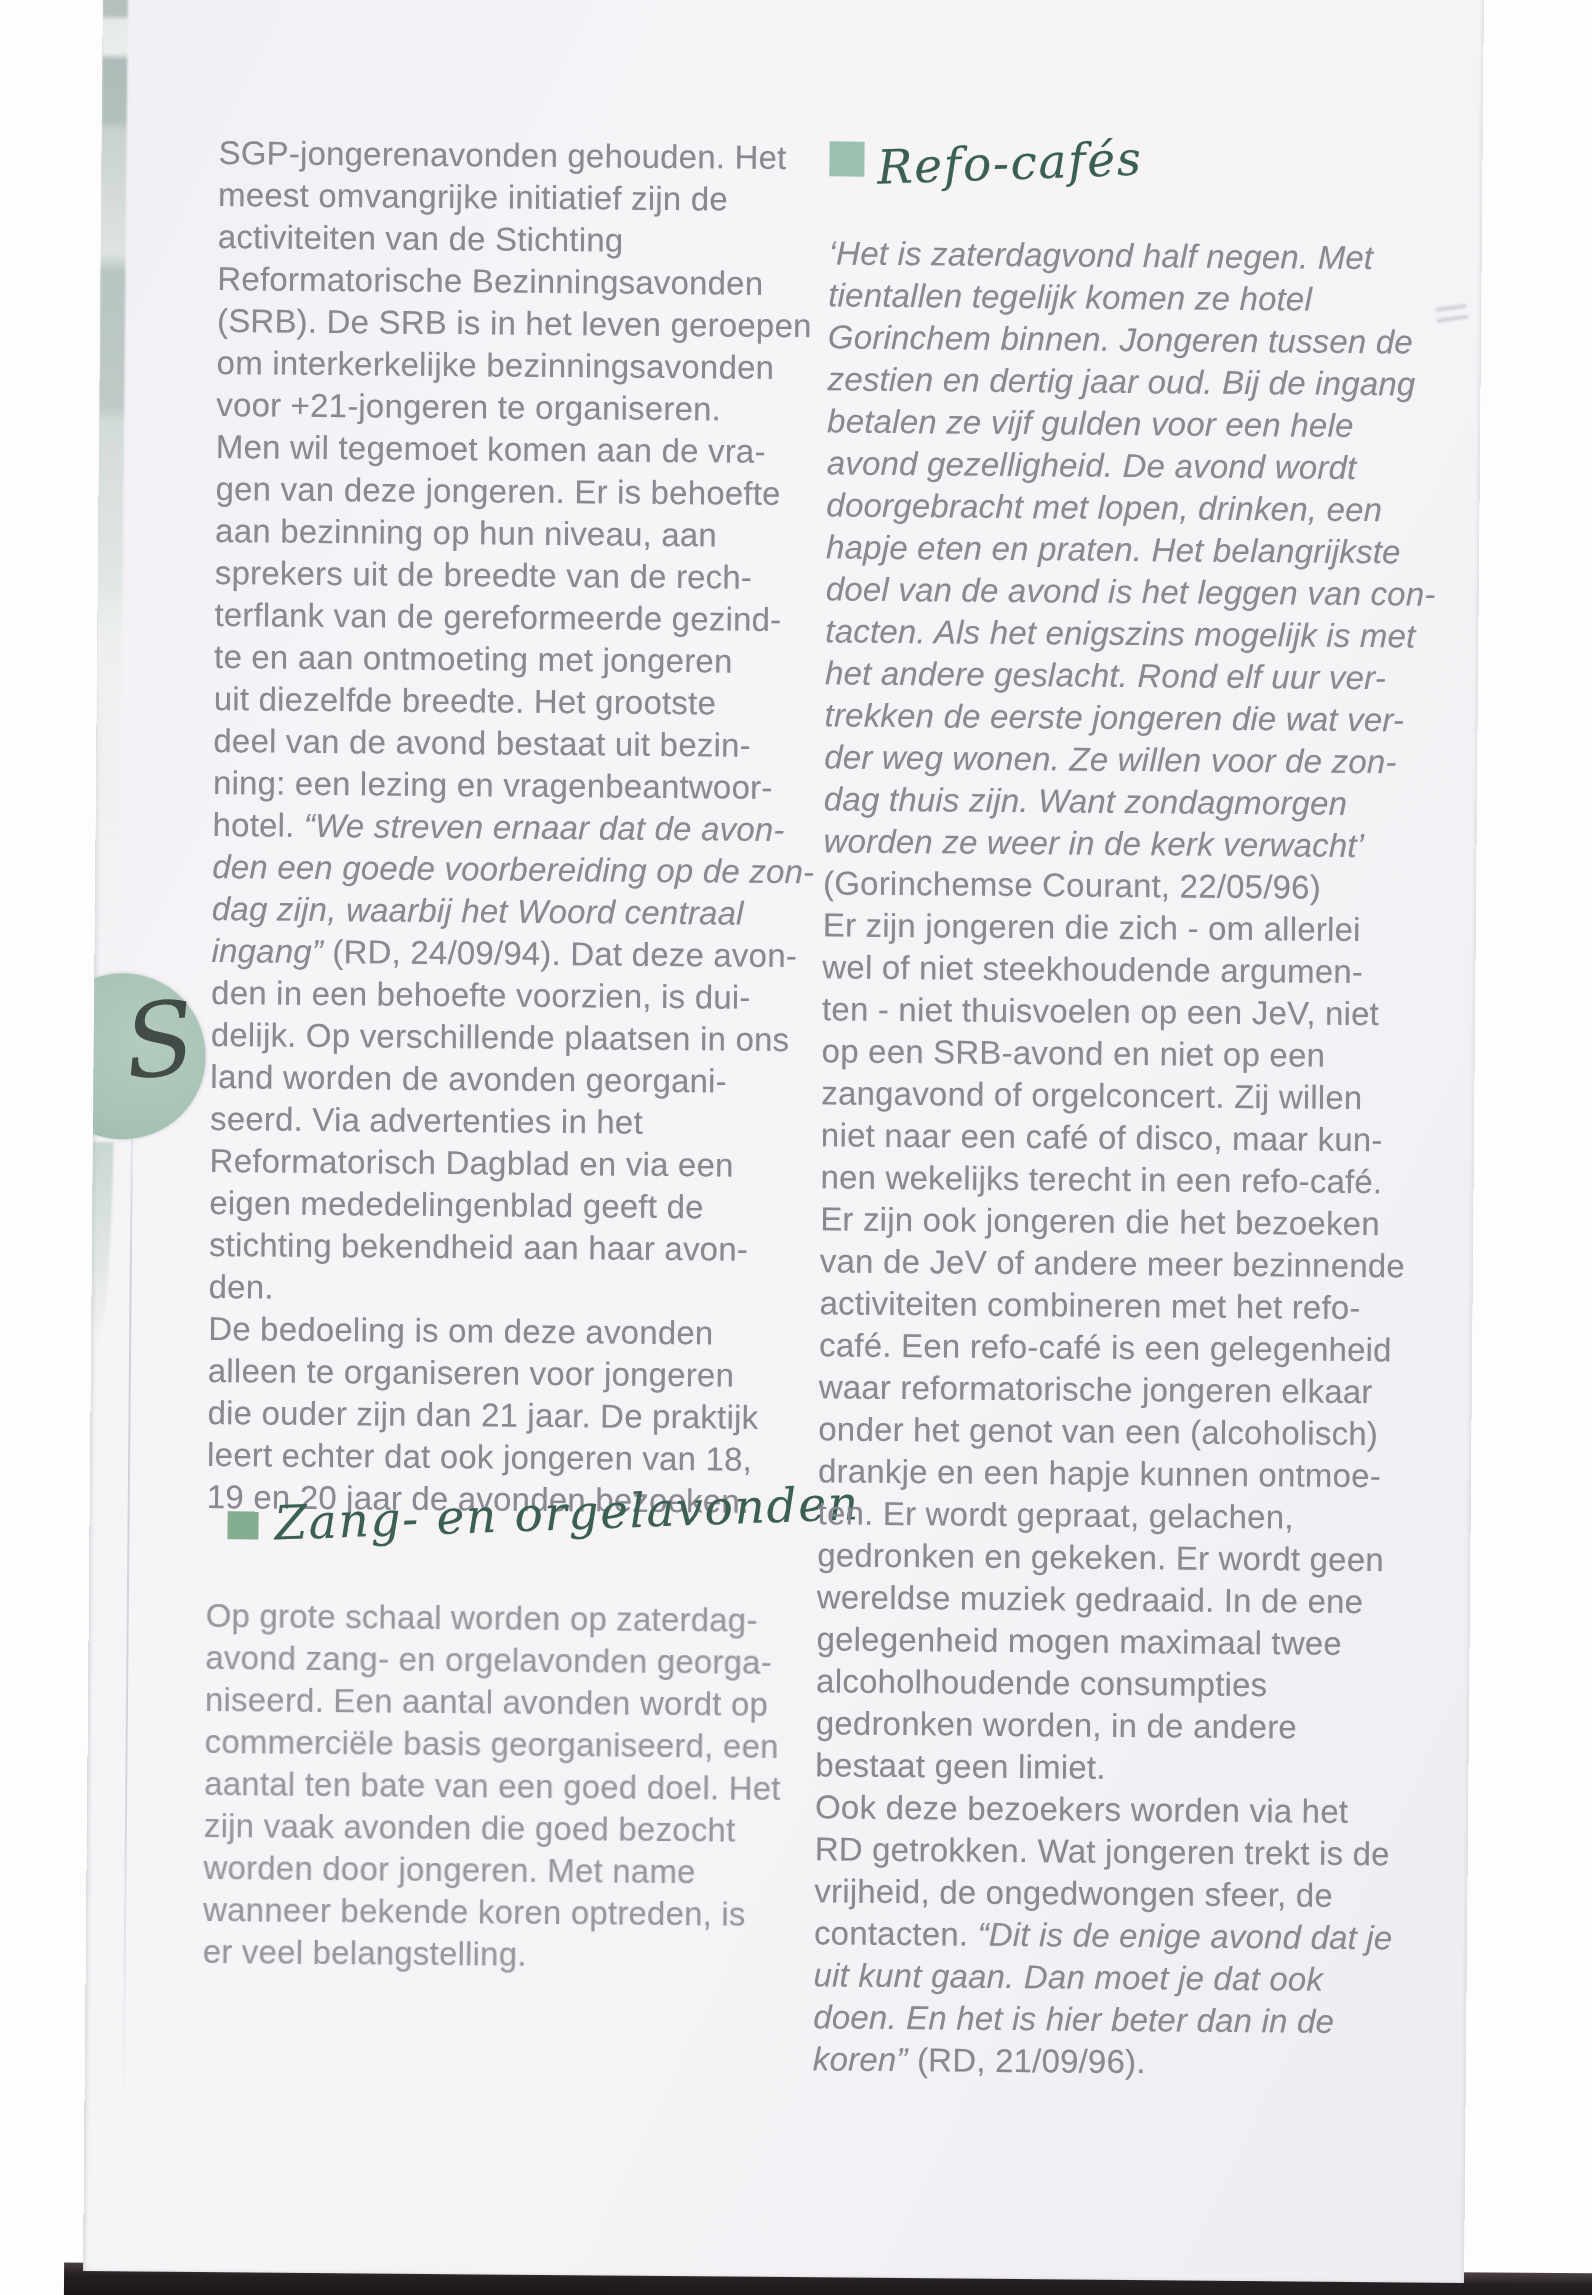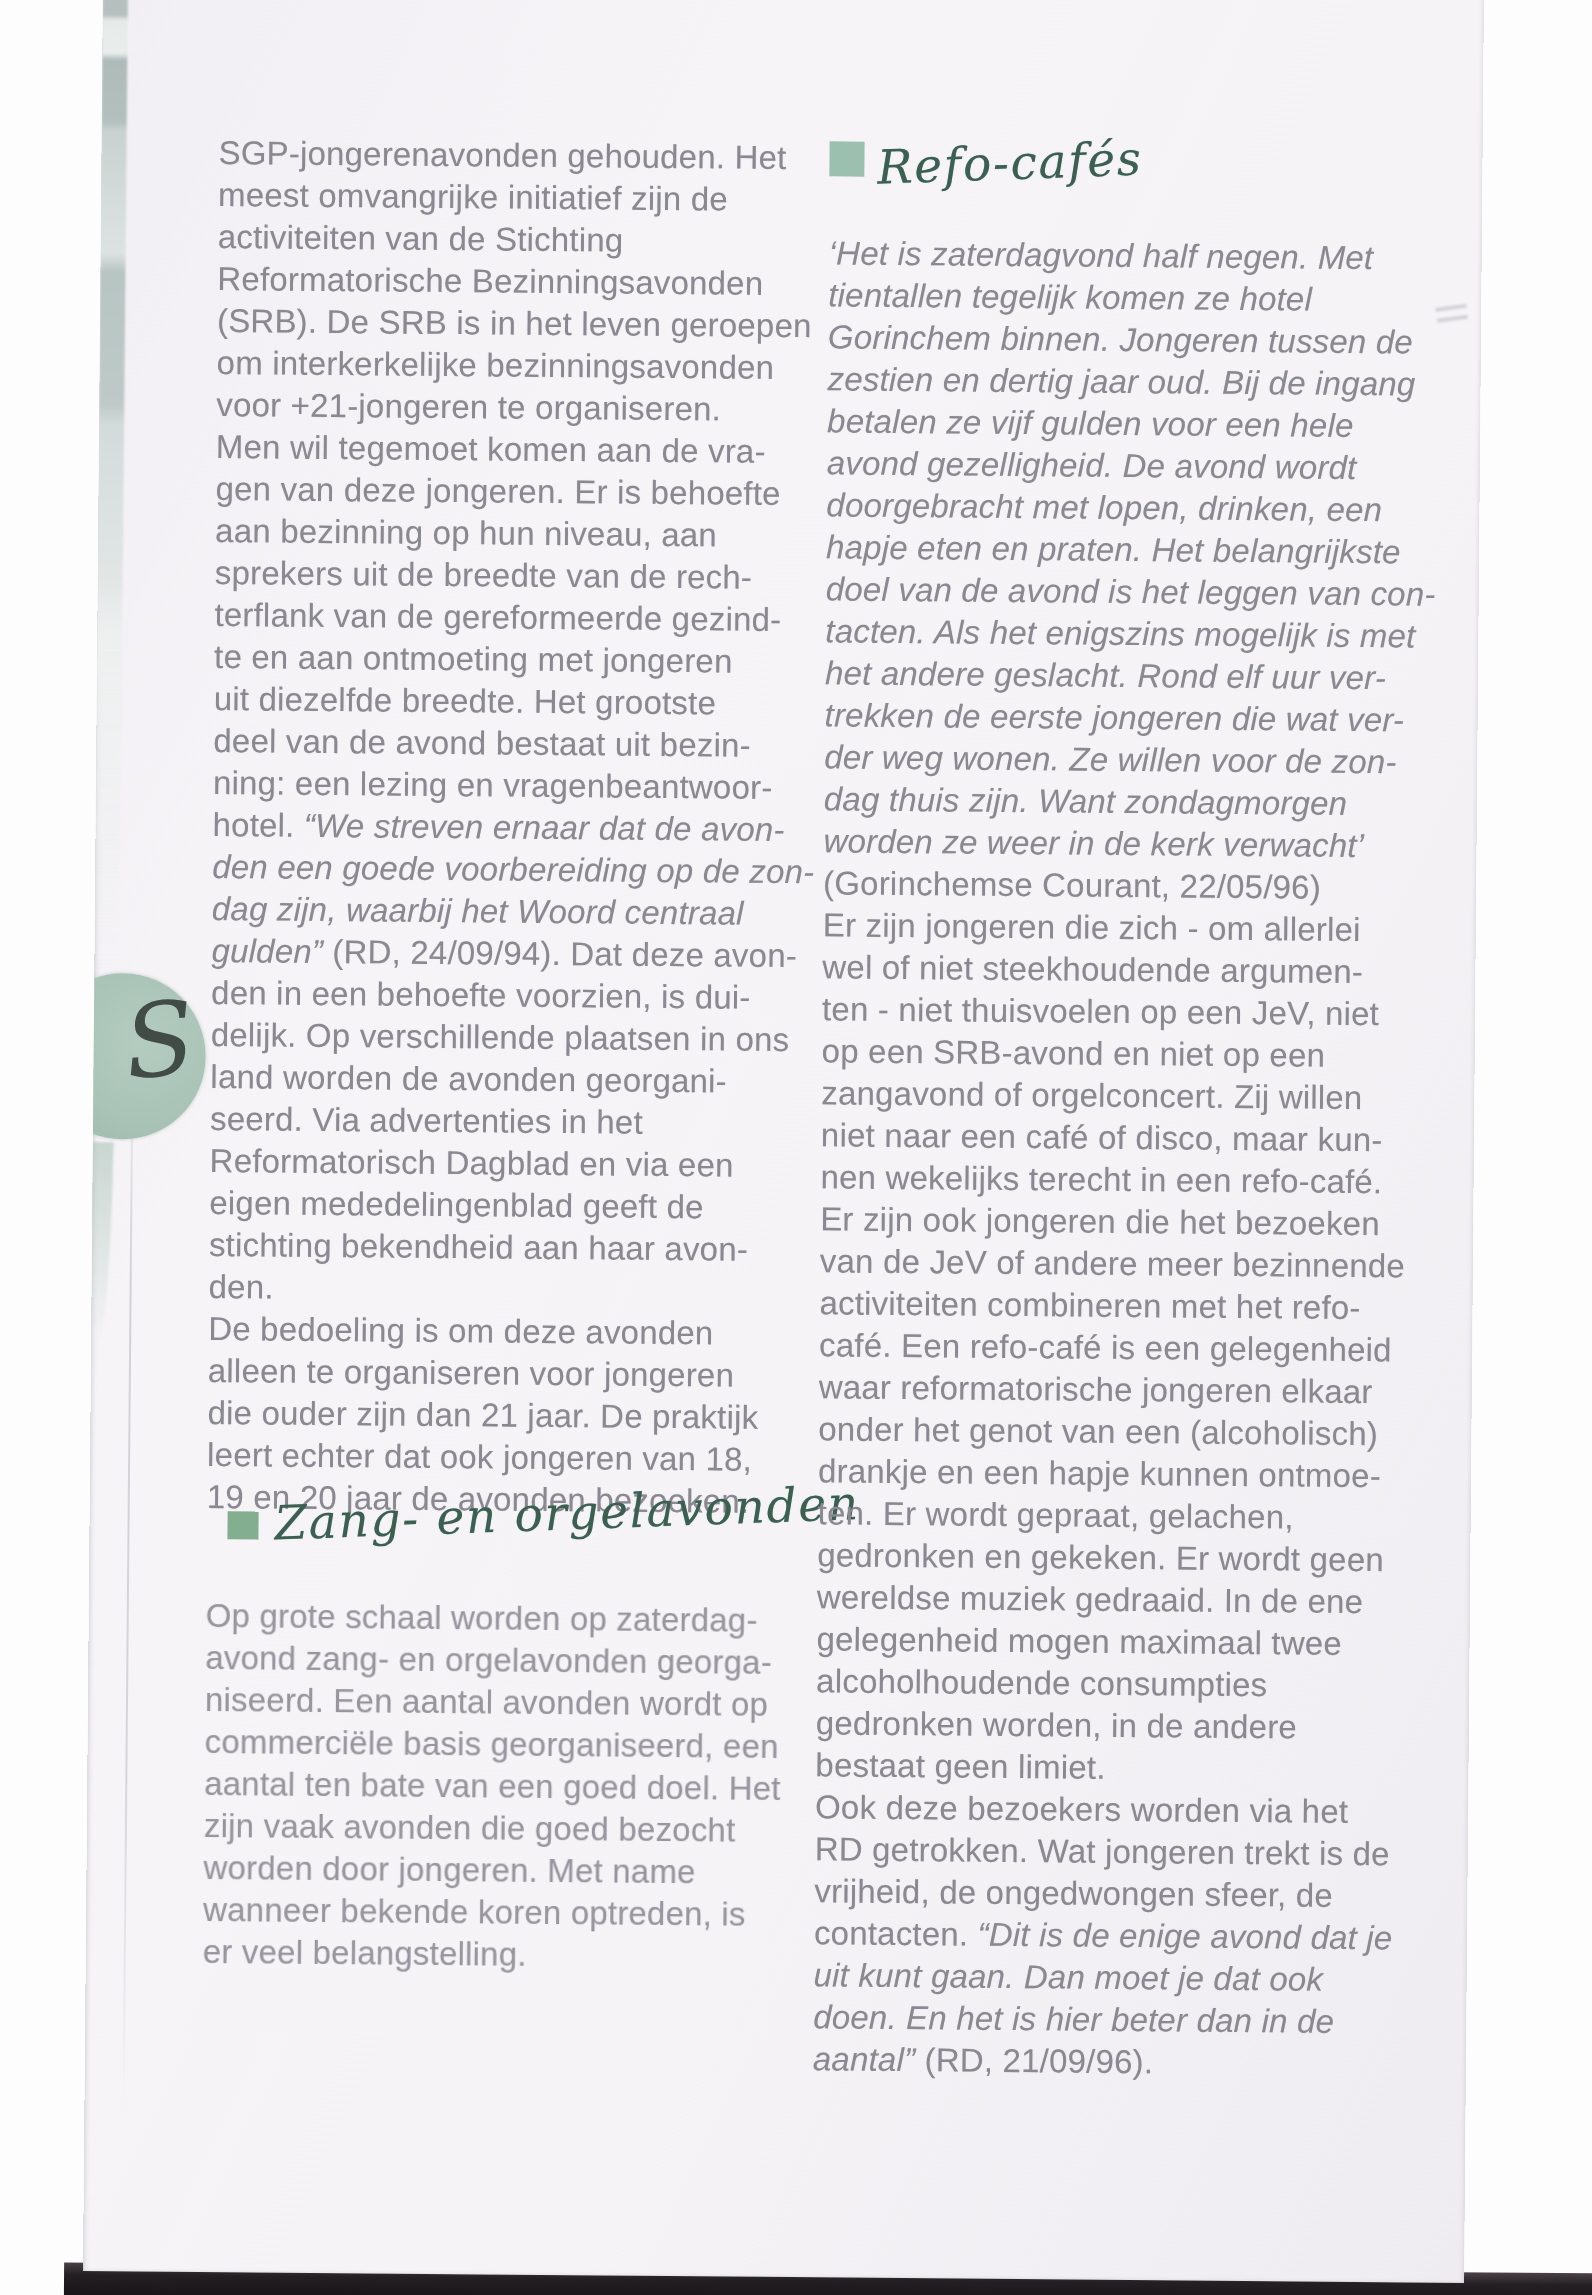--- a/index.html
+++ b/index.html
@@ -111,21 +111,21 @@
       <div class="line"><span>aan bezinning op hun niveau, aan</span></div>
       <div class="line"><span>sprekers uit de breedte van de rech-</span></div>
       <div class="line"><span>terflank van de gereformeerde gezind-</span></div>
       <div class="line"><span>te en aan ontmoeting met jongeren</span></div>
       <div class="line"><span>uit diezelfde breedte. Het grootste</span></div>
       <div class="line"><span>deel van de avond bestaat uit bezin-</span></div>
       <div class="line"><span>ning: een lezing en vragenbeantwoor-</span></div>
       <div class="line"><span>hotel. </span><span class="it">“We streven ernaar dat de avon-</span></div>
       <div class="line"><span class="it">den een goede voorbereiding op de zon-</span></div>
       <div class="line"><span class="it">dag zijn, waarbij het Woord centraal</span></div>
-      <div class="line"><span class="it">gulden”</span><span> (RD, 24/09/94). Dat deze avon-</span></div>
+      <div class="line"><span class="it">ingang”</span><span> (RD, 24/09/94). Dat deze avon-</span></div>
       <div class="line"><span>den in een behoefte voorzien, is dui-</span></div>
       <div class="line"><span>delijk. Op verschillende plaatsen in ons</span></div>
       <div class="line"><span>land worden de avonden georgani-</span></div>
       <div class="line"><span>seerd. Via advertenties in het</span></div>
       <div class="line"><span>Reformatorisch Dagblad en via een</span></div>
       <div class="line"><span>eigen mededelingenblad geeft de</span></div>
       <div class="line"><span>stichting bekendheid aan haar avon-</span></div>
       <div class="line"><span>den.</span></div>
       <div class="line"><span>De bedoeling is om deze avonden</span></div>
       <div class="line"><span>alleen te organiseren voor jongeren</span></div>
@@ -193,17 +193,17 @@
       <div class="line"><span>gelegenheid mogen maximaal twee</span></div>
       <div class="line"><span>alcoholhoudende consumpties</span></div>
       <div class="line"><span>gedronken worden, in de andere</span></div>
       <div class="line"><span>bestaat geen limiet.</span></div>
       <div class="line"><span>Ook deze bezoekers worden via het</span></div>
       <div class="line"><span>RD getrokken. Wat jongeren trekt is de</span></div>
       <div class="line"><span>vrijheid, de ongedwongen sfeer, de</span></div>
       <div class="line"><span>contacten. </span><span class="it">“Dit is de enige avond dat je</span></div>
       <div class="line"><span class="it">uit kunt gaan. Dan moet je dat ook</span></div>
       <div class="line"><span class="it">doen. En het is hier beter dan in de</span></div>
-      <div class="line"><span class="it">aantal”</span><span> (RD, 21/09/96).</span></div>
+      <div class="line"><span class="it">koren”</span><span> (RD, 21/09/96).</span></div>
     </div>
 
 </div>
 
 
 </body></html>

